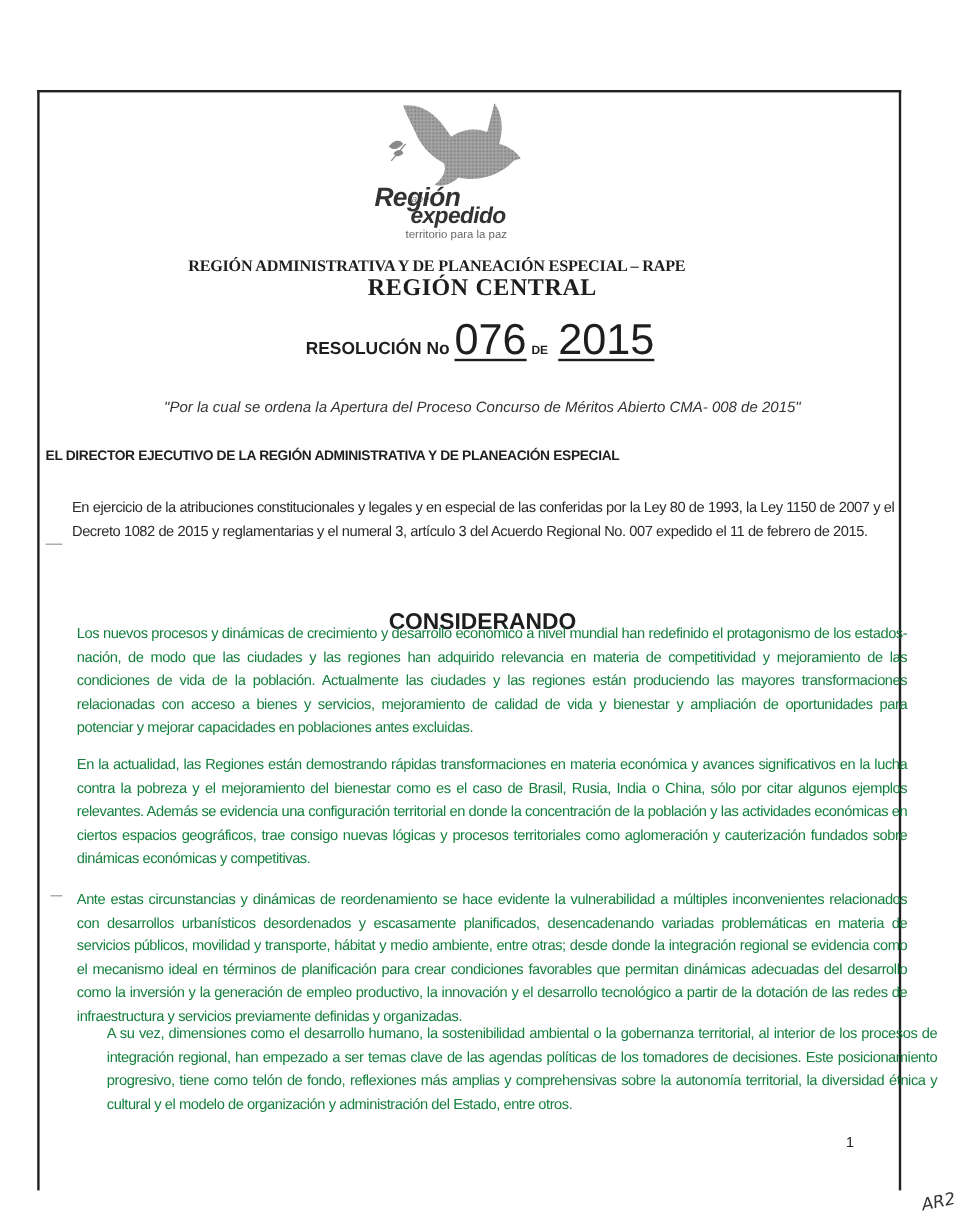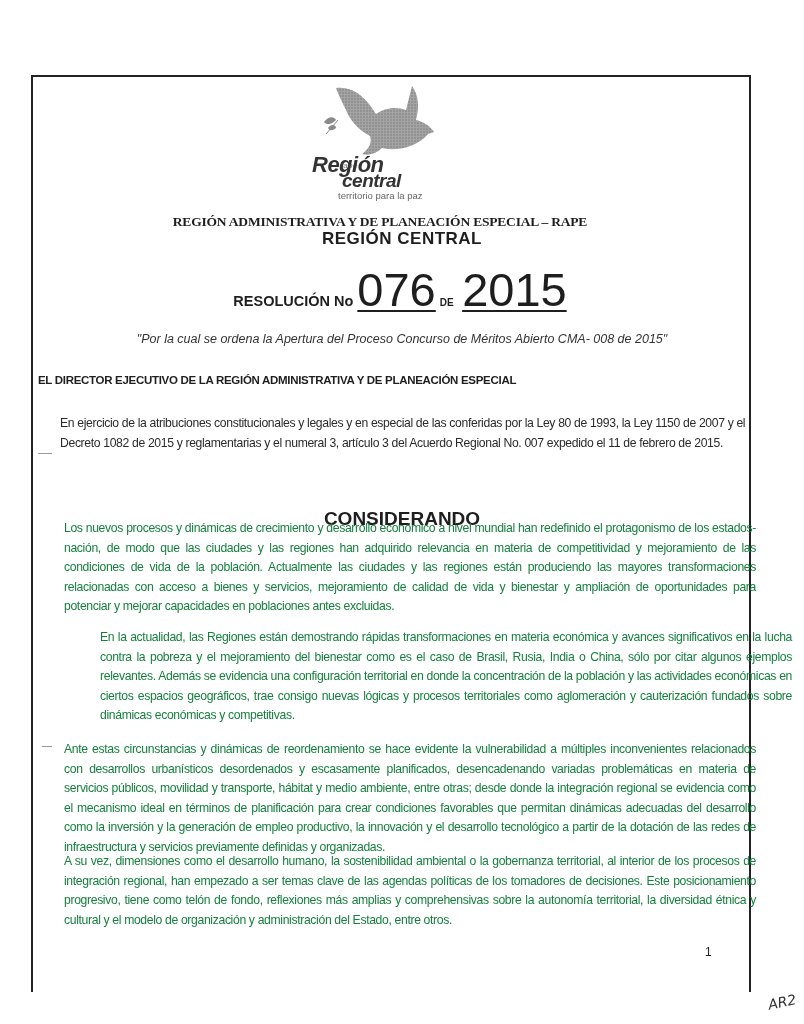--- a/index.html
+++ b/index.html
@@ -15,32 +15,32 @@
   .logo {
     position: absolute; left: 306px; top: 80px; width: 160px; height: 115px;
   }
   .logo svg { position: absolute; left: 0; top: 0; }
   .logo .rape { position: absolute; left: 34px; top: 69px; font-size: 8px; color: #777; font-style: italic; letter-spacing: 0.5px; margin-top: 12px; }
   .logo .region { position: absolute; left: 6px; top: 72px; font-size: 22px; font-weight: bold; font-style: italic; color: #333; letter-spacing: -0.5px; }
   .logo .central { position: absolute; left: 36px; top: 90px; font-size: 19px; font-weight: bold; font-style: italic; color: #333; letter-spacing: -0.5px; }
   .logo .tagline { position: absolute; left: 8px; top: 110px; font-size: 9.5px; color: #666; white-space: nowrap; padding-left: 24px; }
 
   .org-line1 {
-    position: absolute; left: 16px; width: 728px; top: 214px; text-align: center;
+    position: absolute; left: 0; width: 728px; top: 214px; text-align: center;
     font-family: "Liberation Serif", serif; font-weight: bold; font-size: 13.5px; letter-spacing: -0.2px;
   }
   .org-line2 {
     position: absolute; left: 0; width: 804px; top: 229px; text-align: center;
-    font-family: Liberation Sans, sans-serif; font-weight: bold; font-size: 17px; letter-spacing: 0.5px;
+    font-family: Liberation Serif, serif; font-weight: bold; font-size: 20px; letter-spacing: 0.5px;
   }
   .resol {
     position: absolute; left: 0; width: 804px; top: 262px; text-align: center; white-space: nowrap;
   }
   .resol .lbl { font-weight: bold; font-size: 14.5px; vertical-align: baseline; }
-  .resol .num { font-size: 47px; text-decoration: underline; text-decoration-thickness: 2px; text-underline-offset: 4px; vertical-align: baseline; padding: 0 4px; }
+  .resol .num { font-size: 36px; text-decoration: underline; text-decoration-thickness: 2px; text-underline-offset: 4px; vertical-align: baseline; padding: 0 4px; }
   .resol .de { font-weight: bold; font-size: 10px; vertical-align: baseline; }
 
   .subject {
     position: absolute; left: 0; width: 804px; top: 332px; text-align: center;
     font-size: 12.5px; font-style: italic; color: #333;
   }
   .director {
     position: absolute; left: 0; width: 804px; top: 373px; text-align: left;
     font-weight: bold; font-size: 11.5px; line-height: 14px; letter-spacing: -0.3px; padding-left: 38px;
   }
@@ -50,23 +50,23 @@
   }
   .considerando {
     position: absolute; left: 0; width: 804px; top: 488px; text-align: center;
     font-weight: bold; font-size: 19px; margin-top: 20px;
   }
   .para {
     position: absolute; left: 64px; width: 692px; text-align: justify;
     font-size: 12.2px; line-height: 19.6px; letter-spacing: -0.35px; color: #15803d;
   }
   .p1 { top: 519px; }
-  .p2 { top: 628px; margin-left: 36px; }
+  .p2 { top: 628px; }
   .p3 { top: 740px; }
-  .p4 { top: 852px; }
+  .p4 { top: 852px; margin-left: 25px; }
   .pagenum {
     position: absolute; left: 705px; top: 945px; font-size: 12px; color: #222;
   }
   .initials {
     position: absolute; left: 768px; top: 994px; font-size: 14px; font-style: italic; color: #333;
     transform: rotate(-12deg); font-family: "DejaVu Sans", sans-serif;
   }
   .scanmark { position: absolute; height: 1px; background: #999; }
 </style>
 </head>
@@ -84,21 +84,21 @@
     </defs>
 
     <path d="M30 8 C48 6 60 18 70 34 C78 28 90 26 100 30 L106 6 C112 14 114 26 110 40 C118 42 124 46 128 52 L122 54 C112 66 92 72 76 68 C70 74 62 76 56 74 C64 68 66 62 64 56 C52 50 44 40 40 30 C36 22 32 14 30 8 Z" fill="url(#dots)" opacity="0.9"></path>
 
     <path d="M18 42 C22 36 28 36 30 40 C26 44 22 46 18 42 Z" fill="#8a8a8a"></path>
     <path d="M22 48 C24 44 30 44 30 48 C28 50 24 52 22 48 Z" fill="#8a8a8a"></path>
     <line x1="20" y1="54" x2="32" y2="40" stroke="#888" stroke-width="1"></line>
   </svg>
   <span class="rape">rape</span>
   <span class="region">Región</span>
-  <span class="central">central</span>
+  <span class="central">expedido</span>
   <span class="tagline">territorio para la paz</span>
 </div>
 
 <div class="org-line1">REGIÓN ADMINISTRATIVA Y DE PLANEACIÓN ESPECIAL – RAPE</div>
 <div class="org-line2">REGIÓN CENTRAL</div>
 
 <div class="resol">
   <span class="lbl">RESOLUCIÓN No</span><span class="num">076</span><span class="de">DE</span>
   <span class="num">2015</span>
 </div>

